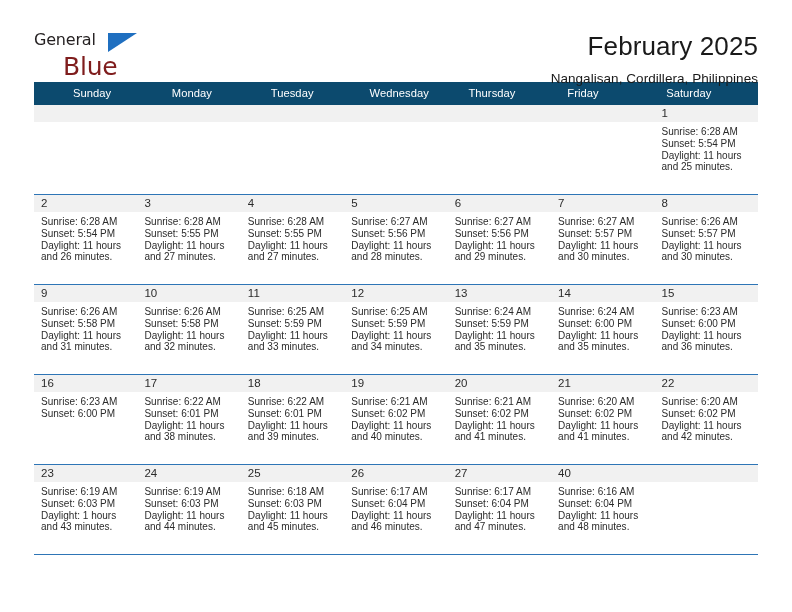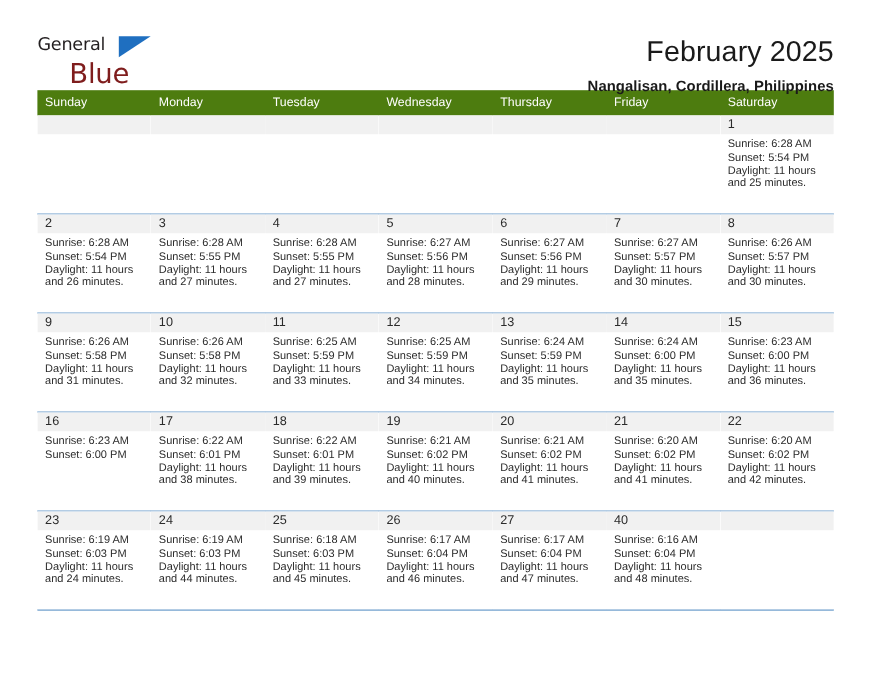--- a/index.html
+++ b/index.html
@@ -74,35 +74,36 @@
   }
   .cal-title {
     font-size: 26px;
     font-weight: 400;
     color: #1a1a1a;
     line-height: 1.15;
     letter-spacing: 0.1px;
   }
   .cal-subtitle {
     font-size: 13.5px;
-    font-weight: 700;
+    font-weight: 400;
     color: #1a1a1a;
     margin-top: 9px;
     letter-spacing: 0.05px;
   }
 
   
   .calendar {
     margin: 8px 34px 0 34px;
     width: 724px;
   }
 
   .dow-row {
     display: flex;
-    background: #4d7c0f;
+    background: #0c4a6e;
+    padding-left: 32px;
   }
   .dow {
     flex: 1 1 0;
     color: #ffffff;
     font-size: 11.2px;
     padding: 5px 0 5px 7px;
     line-height: 1.2;
     letter-spacing: 0.05px;
   }
 
@@ -432,21 +433,21 @@
           </div>
         </div>
         <div class="week">
           <div class="cell">
             <div class="daynum-band">
               <span class="daynum">23</span>
             </div>
             <div class="details">
               <div>Sunrise: 6:19 AM</div>
               <div>Sunset: 6:03 PM</div>
-              <div class="wrap">Daylight: 11 hours and 24 minutes.</div>
+              <div class="wrap">Daylight: 1 hours and 43 minutes.</div>
             </div>
           </div>
           <div class="cell">
             <div class="daynum-band">
               <span class="daynum">24</span>
             </div>
             <div class="details">
               <div>Sunrise: 6:19 AM</div>
               <div>Sunset: 6:03 PM</div>
               <div class="wrap">Daylight: 11 hours and 44 minutes.</div>

